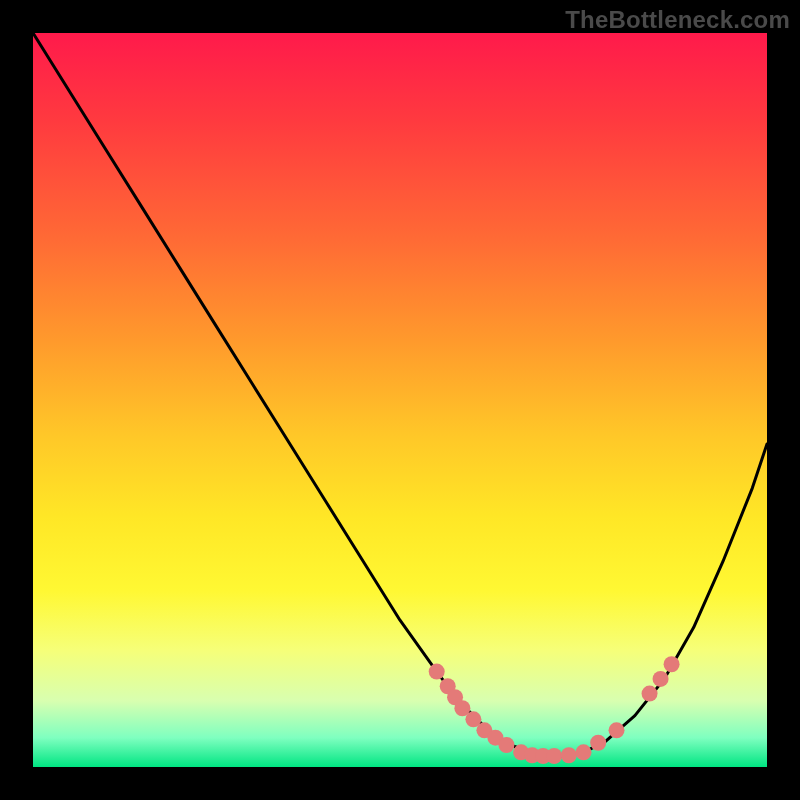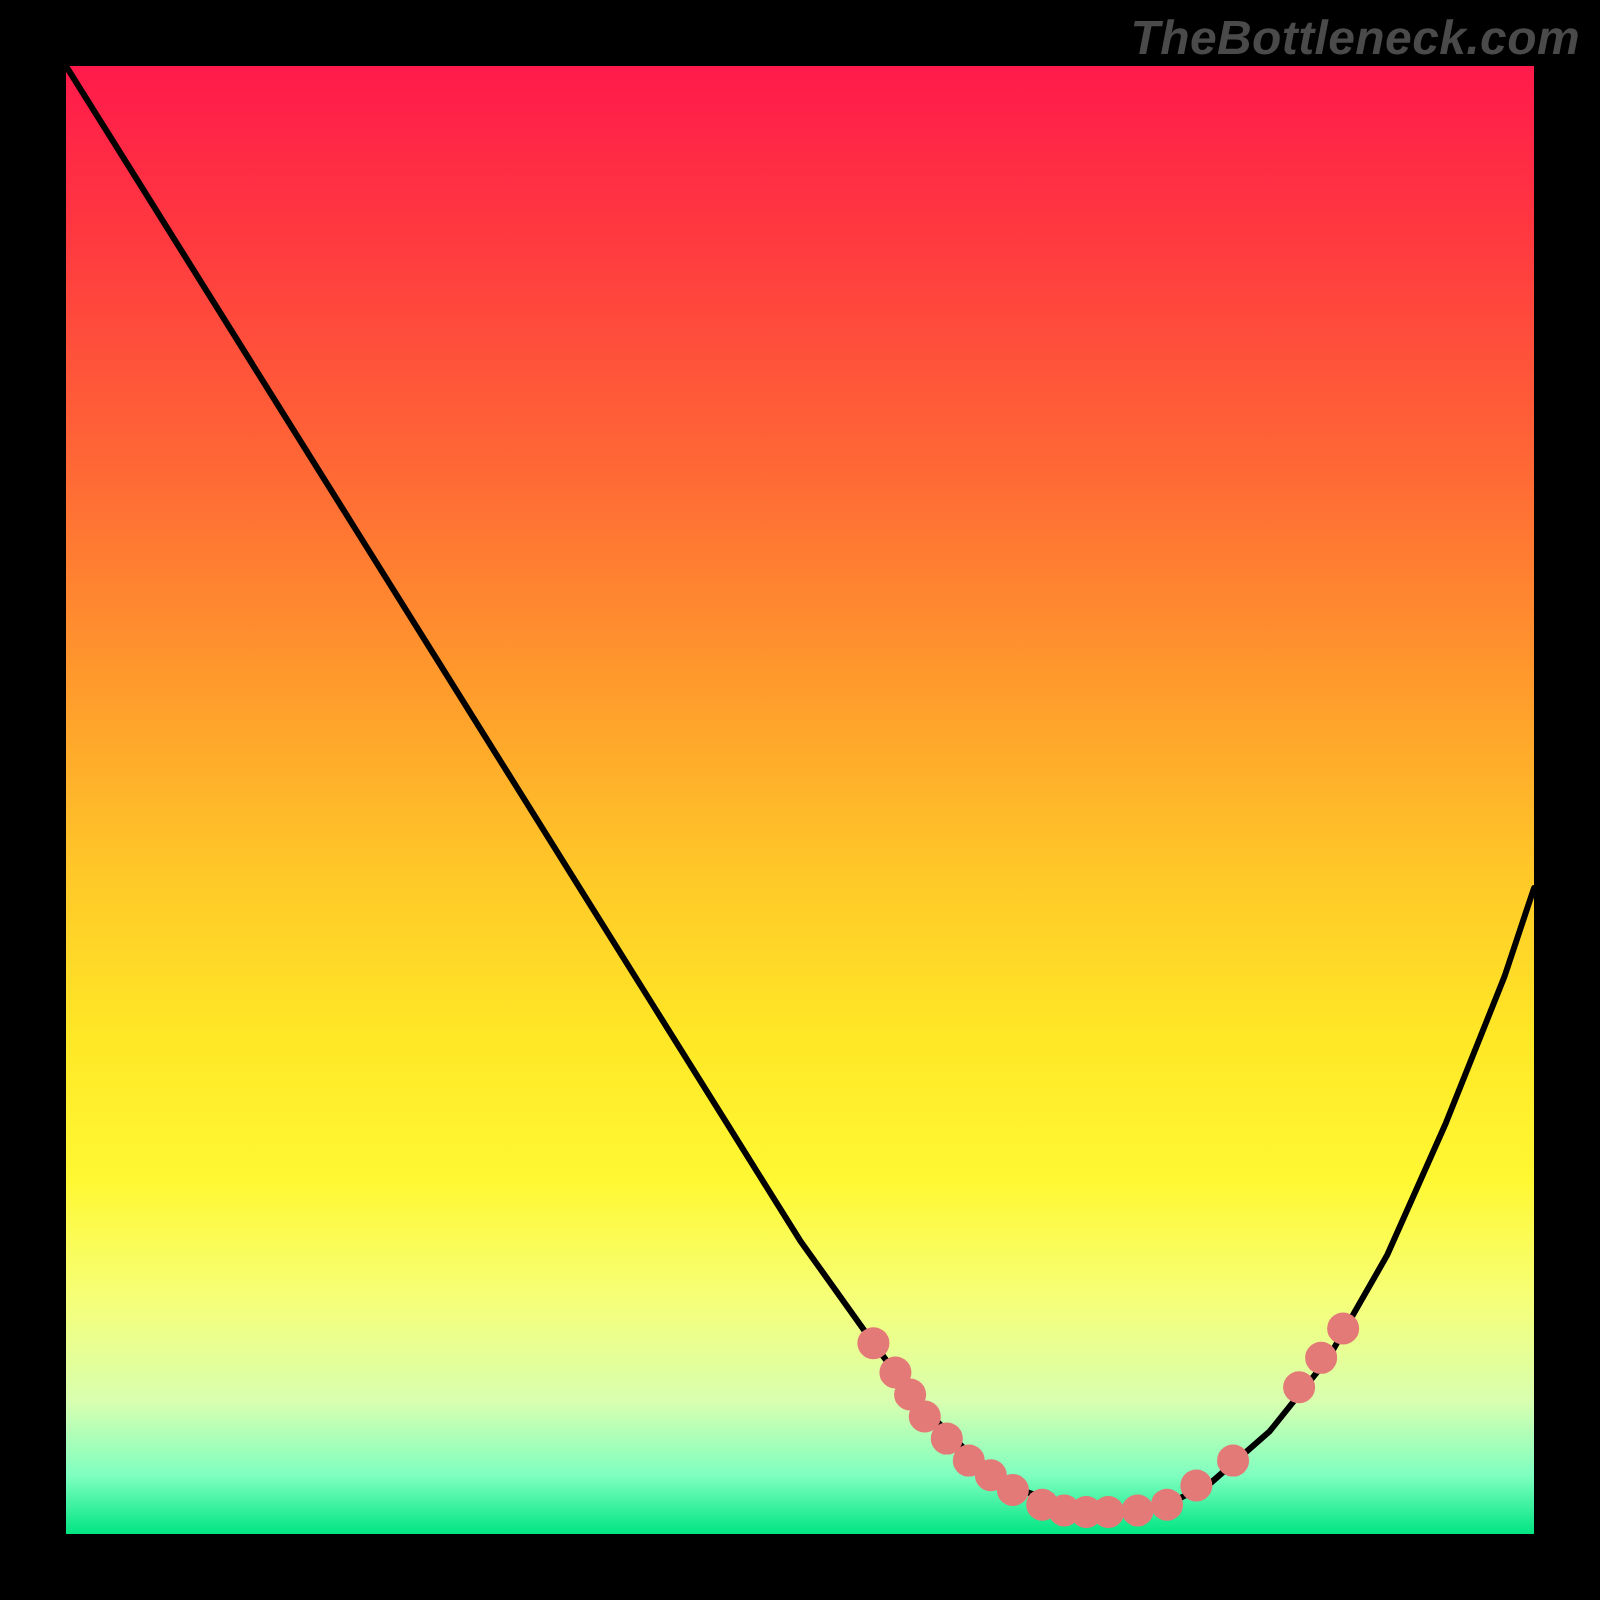--- a/index.html
+++ b/index.html
@@ -9,21 +9,20 @@
     height: 800px;
     background: #000;
     overflow: hidden;
     font-family: Arial, Helvetica, sans-serif;
   }
   .stage {
     position: relative;
     width: 800px;
     height: 800px;
     background: #000;
-    font-style: italic;
   }
   .plot {
     position: absolute;
     left: 33px;
     top: 33px;
     width: 734px;
     height: 734px;
     background: linear-gradient(to bottom,
       #ff1a4b 0%,
       #ff3a3f 12%,

